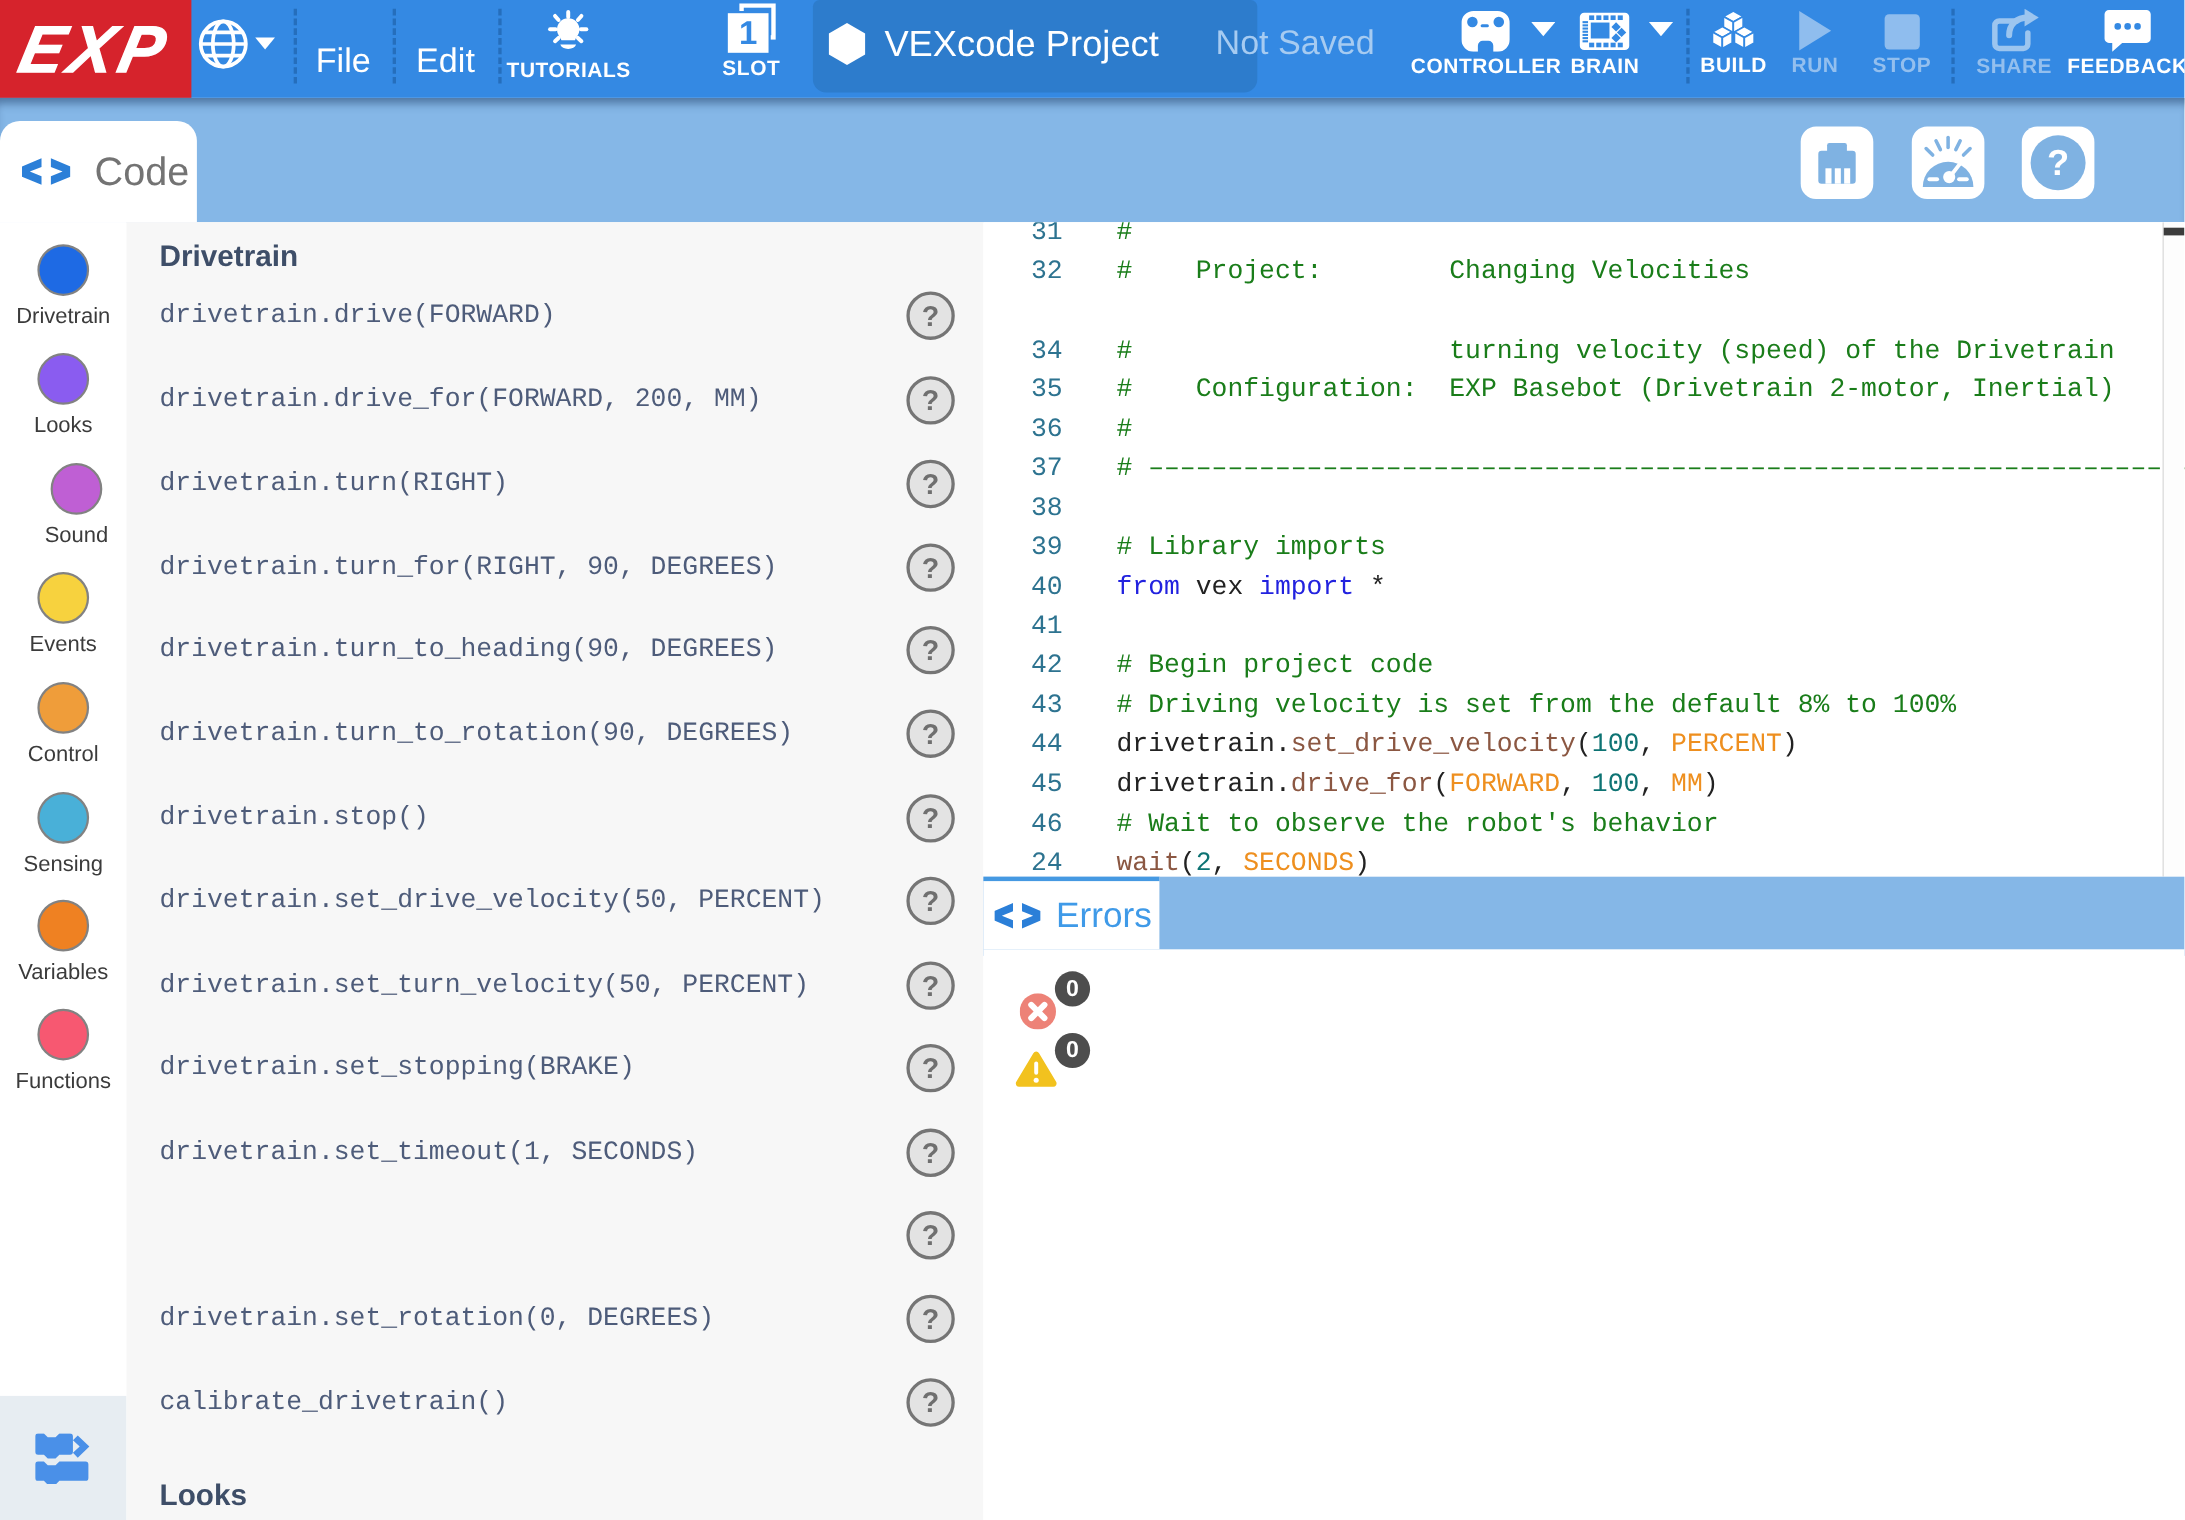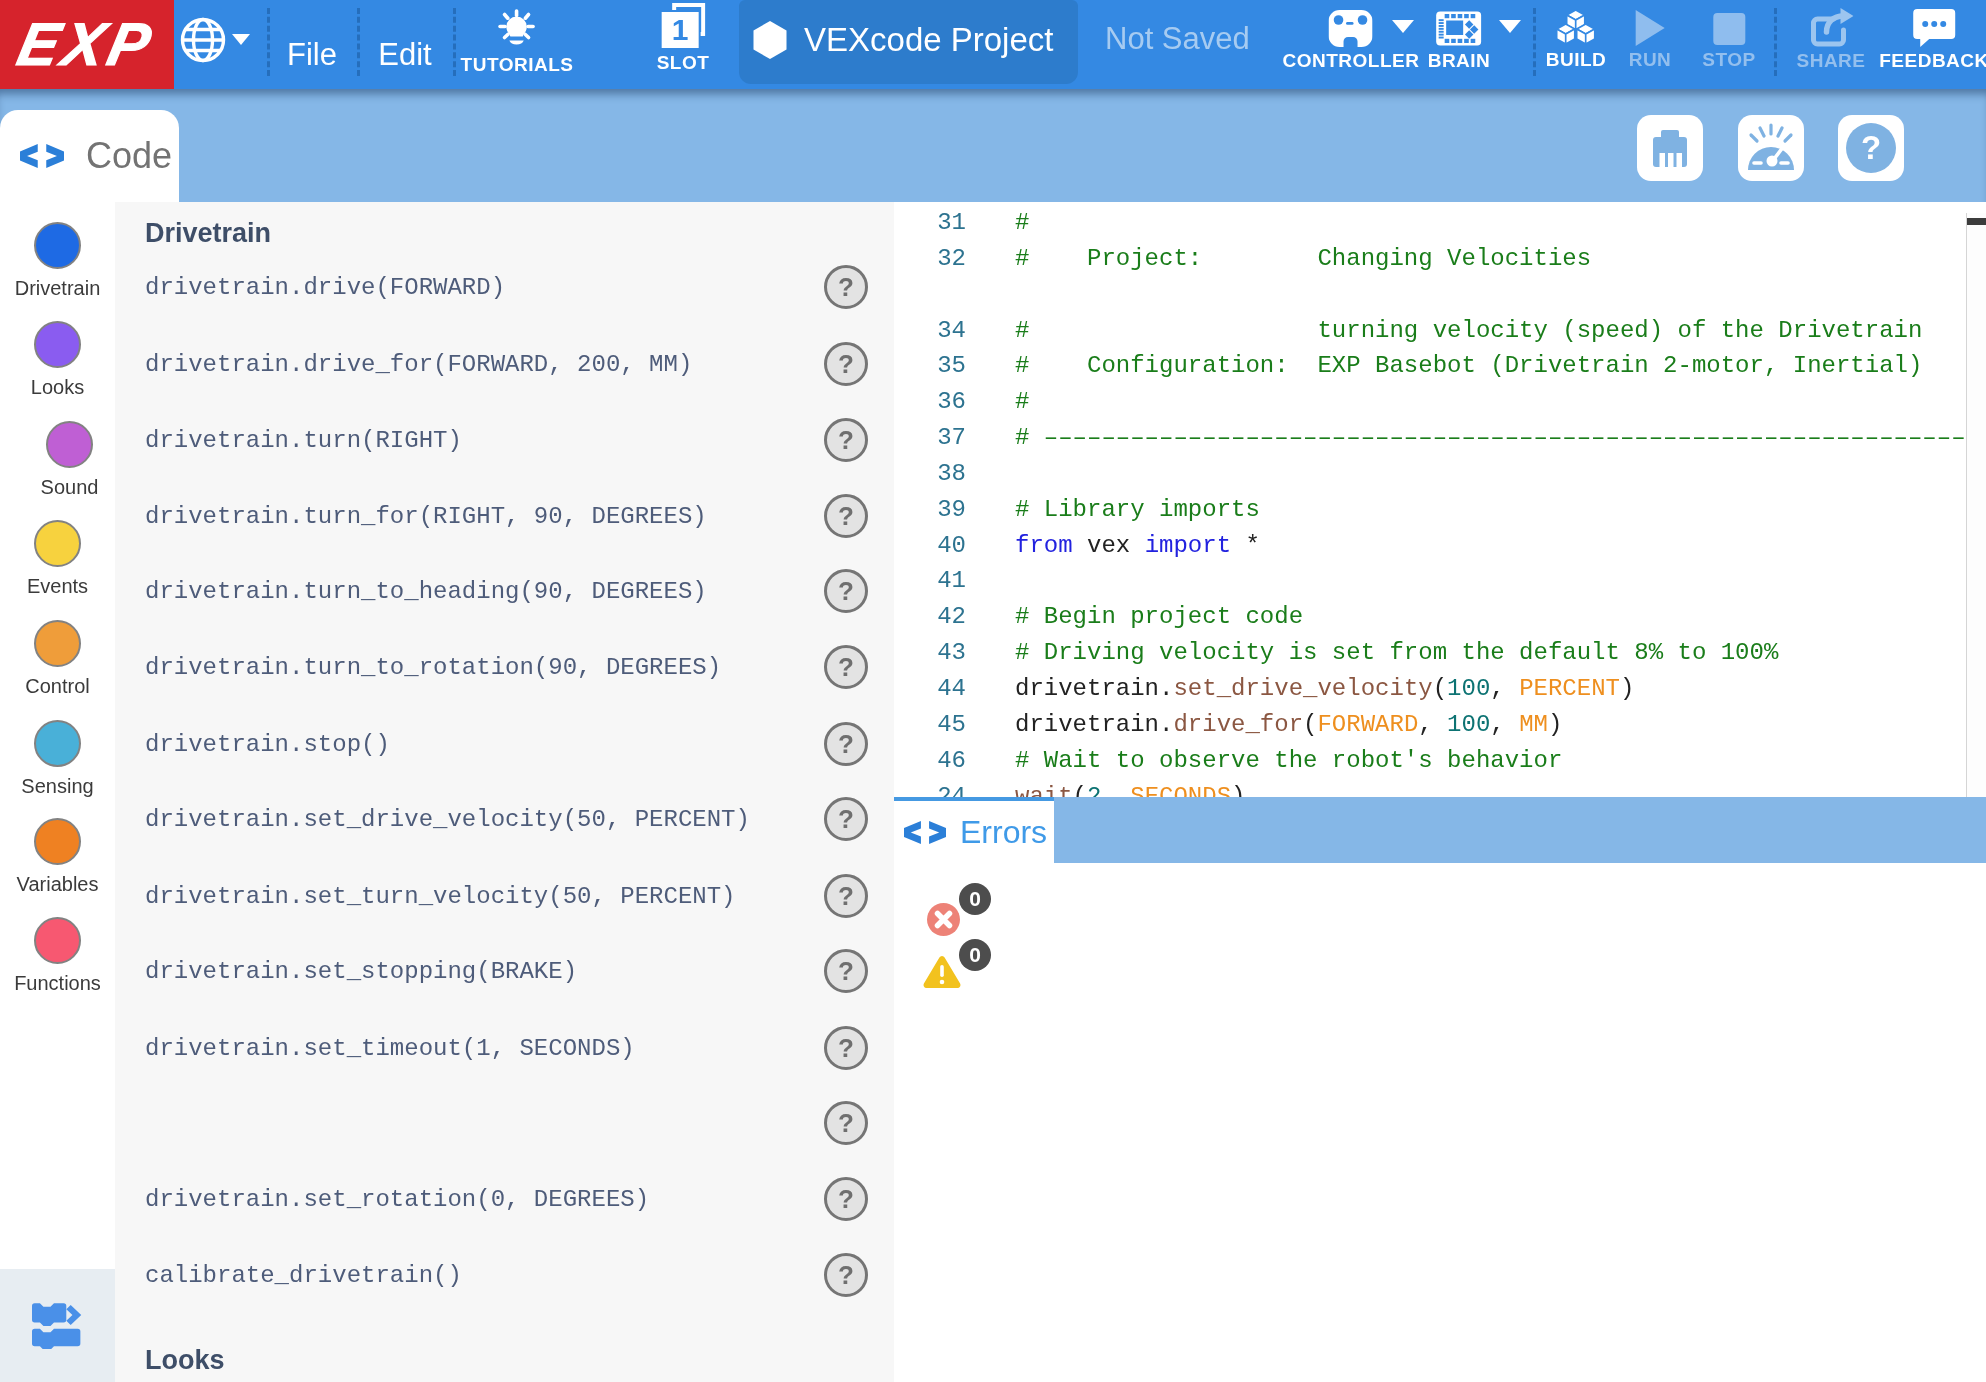--- a/index.html
+++ b/index.html
@@ -9,41 +9,41 @@
 
 #topbar{position:absolute;left:0;top:0;width:1986px;height:89px;background:#3489e3;}
 #logo{position:absolute;left:0;top:0;width:174px;height:89px;background:#d6232c;display:flex;align-items:center;justify-content:center;}
 #logo span{font-style:italic;font-weight:700;font-size:60px;letter-spacing:5px;-webkit-text-stroke:1.2px #fff;color:#fff;transform:skewX(-12deg);}
 .sep{position:absolute;top:8px;height:68px;width:0;border-left:3px dashed rgba(15,70,130,0.40);}
 .menu{position:absolute;top:0;height:109px;color:#fff;font-size:31px;display:flex;align-items:center;transform:translateX(-50%);}
 .titem{position:absolute;text-align:center;transform:translateX(-50%);color:#fff;}
 .ticon{display:flex;align-items:center;justify-content:center;}
 .tlabel{font-weight:bold;font-size:19px;margin-top:2px;letter-spacing:0.5px;}
 .dim{color:#93bfee;}
-#vexbtn{position:absolute;left:739px;top:0;width:339px;height:84px;background:#2d7ccc;border-radius:6px 6px 12px 12px;display:flex;align-items:center;padding-left:14px;padding-bottom:5px;}
+#vexbtn{position:absolute;left:739px;top:0;width:404px;height:84px;background:#2d7ccc;border-radius:6px 6px 12px 12px;display:flex;align-items:center;padding-left:14px;padding-bottom:5px;}
 #vexbtn .txt{color:#fff;font-size:33px;margin-left:17px;}
 #notsaved{position:absolute;left:1105px;top:0;height:78px;display:flex;align-items:center;color:#a6cbf1;font-size:31px;}
 
 #subbar{position:absolute;left:0;top:89px;width:1986px;height:113px;background:#85b7e7;box-shadow:inset 0 9px 8px -4px rgba(25,55,95,0.5);}
 #codetab{position:absolute;left:0;top:110px;width:179px;height:92px;background:#fff;border-radius:18px 18px 0 0;display:flex;align-items:center;}
 #codetab .txt{color:#737373;font-size:36px;margin-left:22px;}
 .sqbtn{position:absolute;top:26px;width:66px;height:66px;background:#fff;border-radius:14px;display:flex;align-items:center;justify-content:center;}
 
 #sidebar{position:absolute;left:0;top:202px;width:115px;height:1067px;background:#fff;}
 .cat{position:absolute;left:0;width:115px;text-align:center;}
 .cat .circ{width:47px;height:47px;border-radius:50%;border:2.5px solid #828282;margin:0 auto;}
 .cat .lbl{font-size:20px;color:#3b3b3b;margin-top:8px;}
 #blocksbox{position:absolute;left:0;top:1269px;width:115px;height:113px;background:#e7edf2;display:flex;align-items:center;justify-content:center;}
 
 #cmdpanel{position:absolute;left:115px;top:202px;width:779px;height:1180px;background:#f7f7f7;overflow:hidden;}
 .cmdhead{position:absolute;left:30px;font-weight:bold;font-size:27px;color:#3e4e68;transform:translateY(-50%);}
 .cmd{position:absolute;left:30px;font-family:"Liberation Mono",monospace;font-size:24px;color:#4e5c7a;transform:translateY(-50%);white-space:pre;}
 .qbtn{position:absolute;left:709px;width:44px;height:44px;border-radius:50%;background:#e3e3e3;border:3px solid #757575;transform:translateY(-50%);display:flex;align-items:center;justify-content:center;font-weight:bold;font-size:26px;color:#6f6f6f;}
 
-#editor{position:absolute;left:894px;top:202px;width:1092px;height:595px;background:#fff;overflow:hidden;margin-top:11px;}
+#editor{position:absolute;left:894px;top:202px;width:1092px;height:595px;background:#fff;overflow:hidden;}
 .cl{position:absolute;left:0;height:36px;display:flex;align-items:center;white-space:pre;font-family:"Liberation Mono",monospace;font-size:24px;}
 .cl .n{display:inline-block;width:72px;text-align:right;color:#2d7390;flex:none;}
 .cl .c{margin-left:49px;}
 .gr{color:#1a7d1a;}
 .kw{color:#2222df;}
 .fn{color:#8b5742;}
 .nm{color:#0d7373;}
 .or{color:#ee8f1f;}
 .bk{color:#222;}
 #vscroll{position:absolute;right:0;top:0;width:20px;height:595px;background:#fdfdfd;border-left:1px solid #d5d5d5;}

